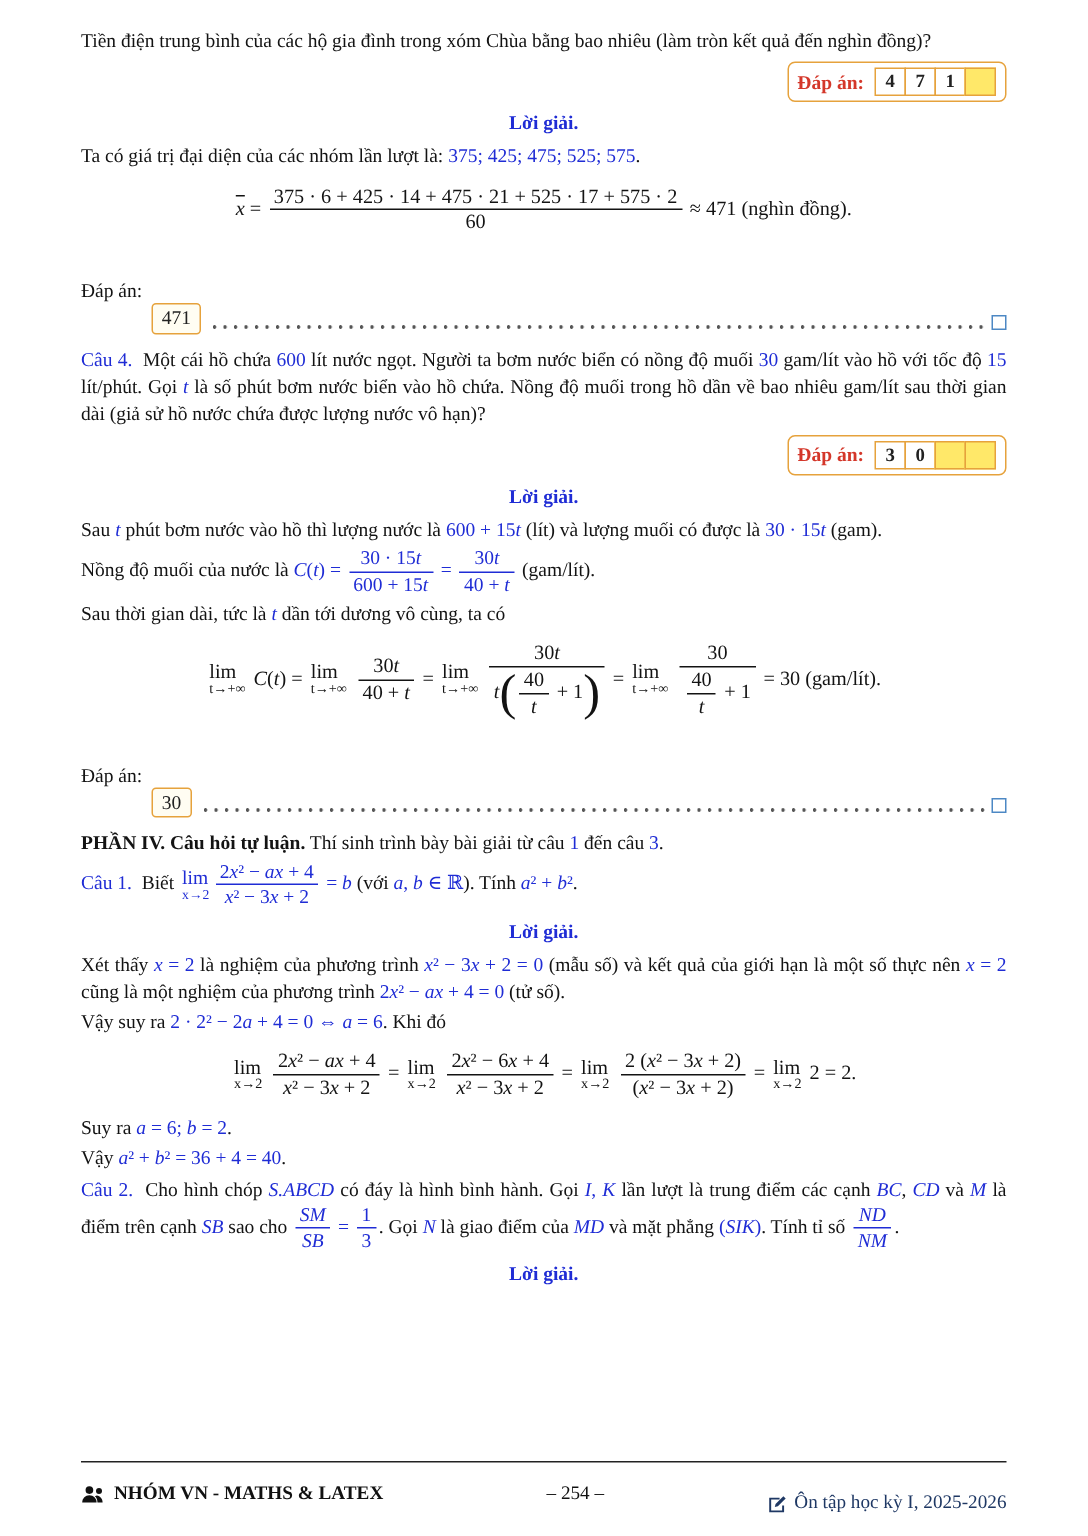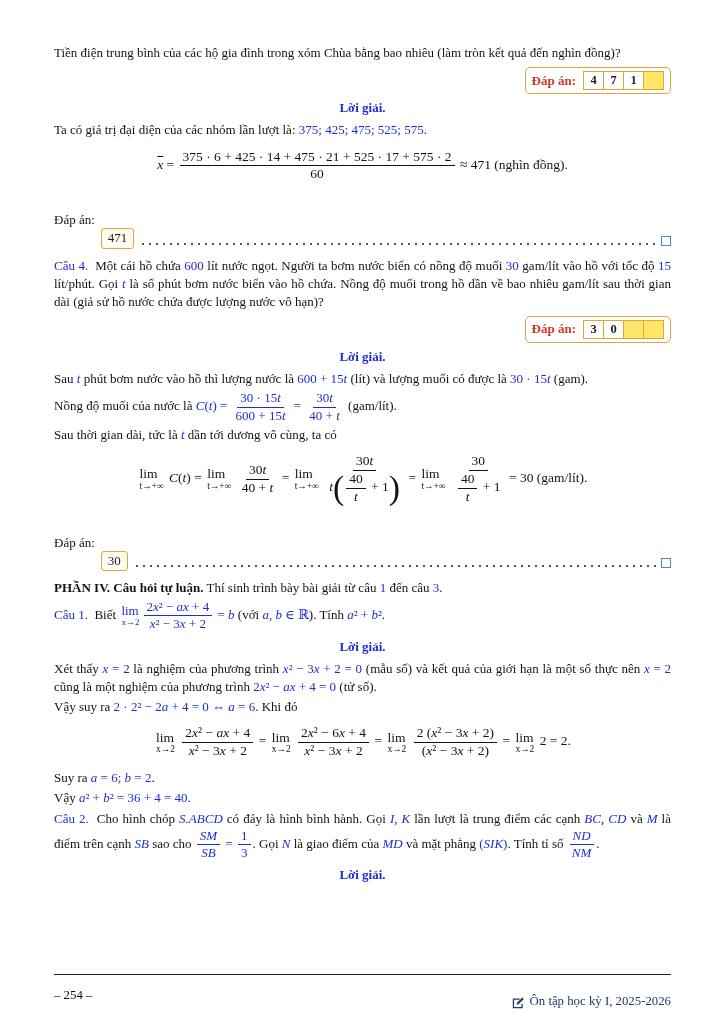--- a/index.html
+++ b/index.html
@@ -6,31 +6,31 @@
     --blue:#1f2cd5; --red:#d4372a; --obr:#e6a23c; --yellow:#ffe869;
     --navy:#1f3864; --sq:#4d88c4;
   }
   *{box-sizing:border-box;}
   html,body{margin:0;padding:0;}
   body{
     width:725px;height:1024px;position:relative;background:#ffffff;
     font-family:"Liberation Serif","DejaVu Serif","DejaVu Sans",serif;
     font-size:13px;line-height:1.4;color:#131313;overflow:hidden;
   }
-  .page{padding:42px 54px 0 54px;}
+  .page{padding:16px 54px 0 54px;}
   .para{margin:2px 0;text-align:justify;}
   .run{white-space:pre-wrap;}
   .b{color:var(--blue);}
   .bi{color:var(--blue);font-style:italic;}
   .i{font-style:italic;}
   .bb{color:var(--blue);font-weight:normal;}
   .bold{font-weight:bold;margin-top:36px;}
   .lg{text-align:center;color:var(--blue);font-weight:bold;margin:5px 0 4px;}
   .display{text-align:center;margin:9px 0;font-size:13.5px;}
-  .frac{display:inline-flex;flex-direction:column;vertical-align:middle;text-align:center;margin:0 2px;line-height:1.25;align-items:center;}
+  .frac{display:inline-flex;flex-direction:column;vertical-align:middle;text-align:center;margin:0 2px;line-height:1.25;}
   .frac .num{padding:0 3px;border-bottom:1px solid currentColor;}
   .frac .den{padding:0 3px;}
   .lim{display:inline-flex;flex-direction:column;align-items:flex-start;vertical-align:middle;line-height:1.05;margin:0 2px;}
   .lim .limsub{font-size:0.7em;}
   .big{font-size:2.5em;line-height:0;vertical-align:middle;font-weight:300;}
   .ov{font-style:italic;text-decoration:overline;}
   .right{text-align:right;margin:5px 0 3px;}
   .abox{display:inline-flex;align-items:center;border:1.5px solid var(--obr);border-radius:5px;padding:3px 6px;background:#fff;}
   .abox-label{color:var(--red);font-weight:bold;margin-right:7px;}
   .abox-cells{display:inline-flex;}
@@ -195,20 +195,31 @@
         <span class="num"><span class="run">1</span></span>
         <span class="den"><span class="run">3</span></span>
       </span><span class="run">. Gọi </span><span class="run bi">N</span><span class="run"> là giao điểm của </span><span class="run bi">MD</span><span class="run"> và mặt phẳng </span><span class="run b">(</span><span class="run bi">SIK</span><span class="run b">)</span><span class="run">. Tính tỉ số </span><span class="frac b">
         <span class="num"><span class="run bi">ND</span></span>
         <span class="den"><span class="run bi">NM</span></span>
       </span><span class="run">.</span></p>
 
   <div class="lg">Lời giải.</div>
 
   <div class="footer">
+    <span class="f-left">
+      <span class="icon">
+        <svg width="16" height="12" viewBox="0 0 20 15" fill="#111" xmlns="http://www.w3.org/2000/svg">
+          <circle cx="7" cy="4.2" r="3.2"></circle>
+          <path d="M1 14.5c0-3.4 2.7-6 6-6s6 2.6 6 6z"></path>
+          <circle cx="15" cy="5" r="2.5"></circle>
+          <path d="M13.2 8.8c2.7.4 4.8 2.8 4.8 5.7h-4.3c0-2.2-.8-4.2-2.2-5.2z"></path>
+        </svg>
+      </span>
+      <span>NHÓM VN - MATHS &amp; LATEX</span>
+    </span>
     <span class="f-center">– 254 –</span>
     <span class="f-right">
       <span class="icon">
         <svg width="13" height="13" viewBox="0 0 16 16" fill="#1f3864" xmlns="http://www.w3.org/2000/svg">
           <path d="M1 3h8.5v1.6H2.6v9h9V9.5h1.6V15H1z"></path>
           <path d="M6.2 8.2 12.6 1.8l1.9 1.9-6.4 6.4-2.5.6z"></path>
         </svg>
       </span>
       <span>Ôn tập học kỳ I, 2025-2026</span>
     </span>

